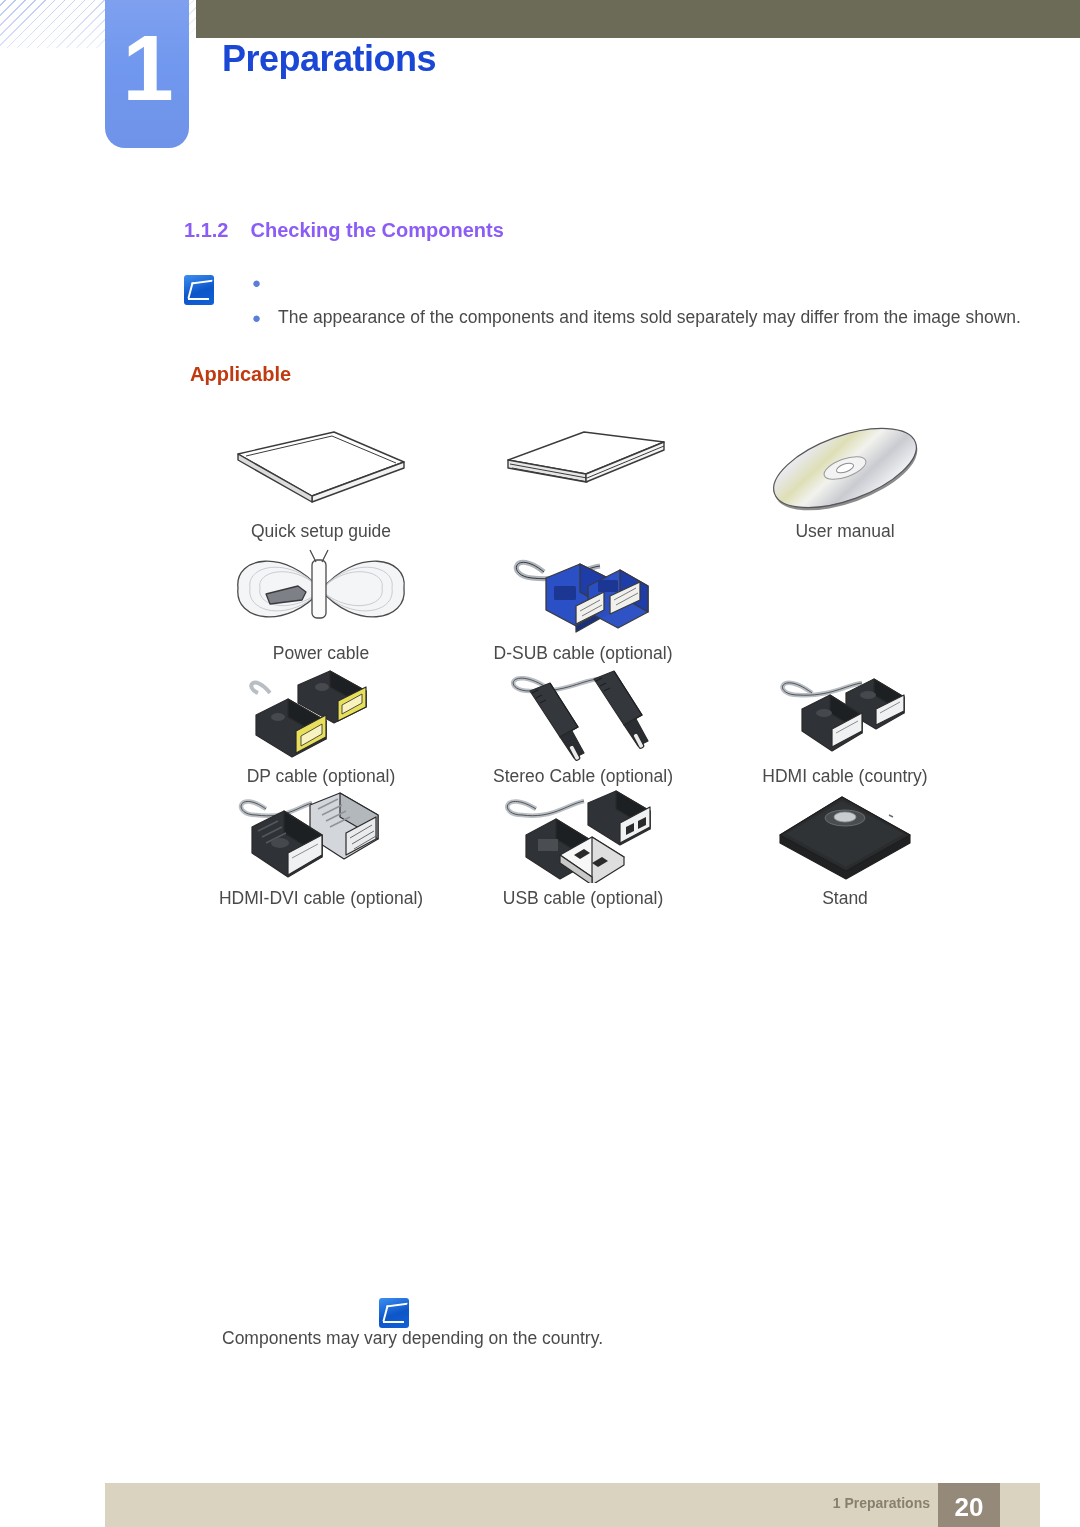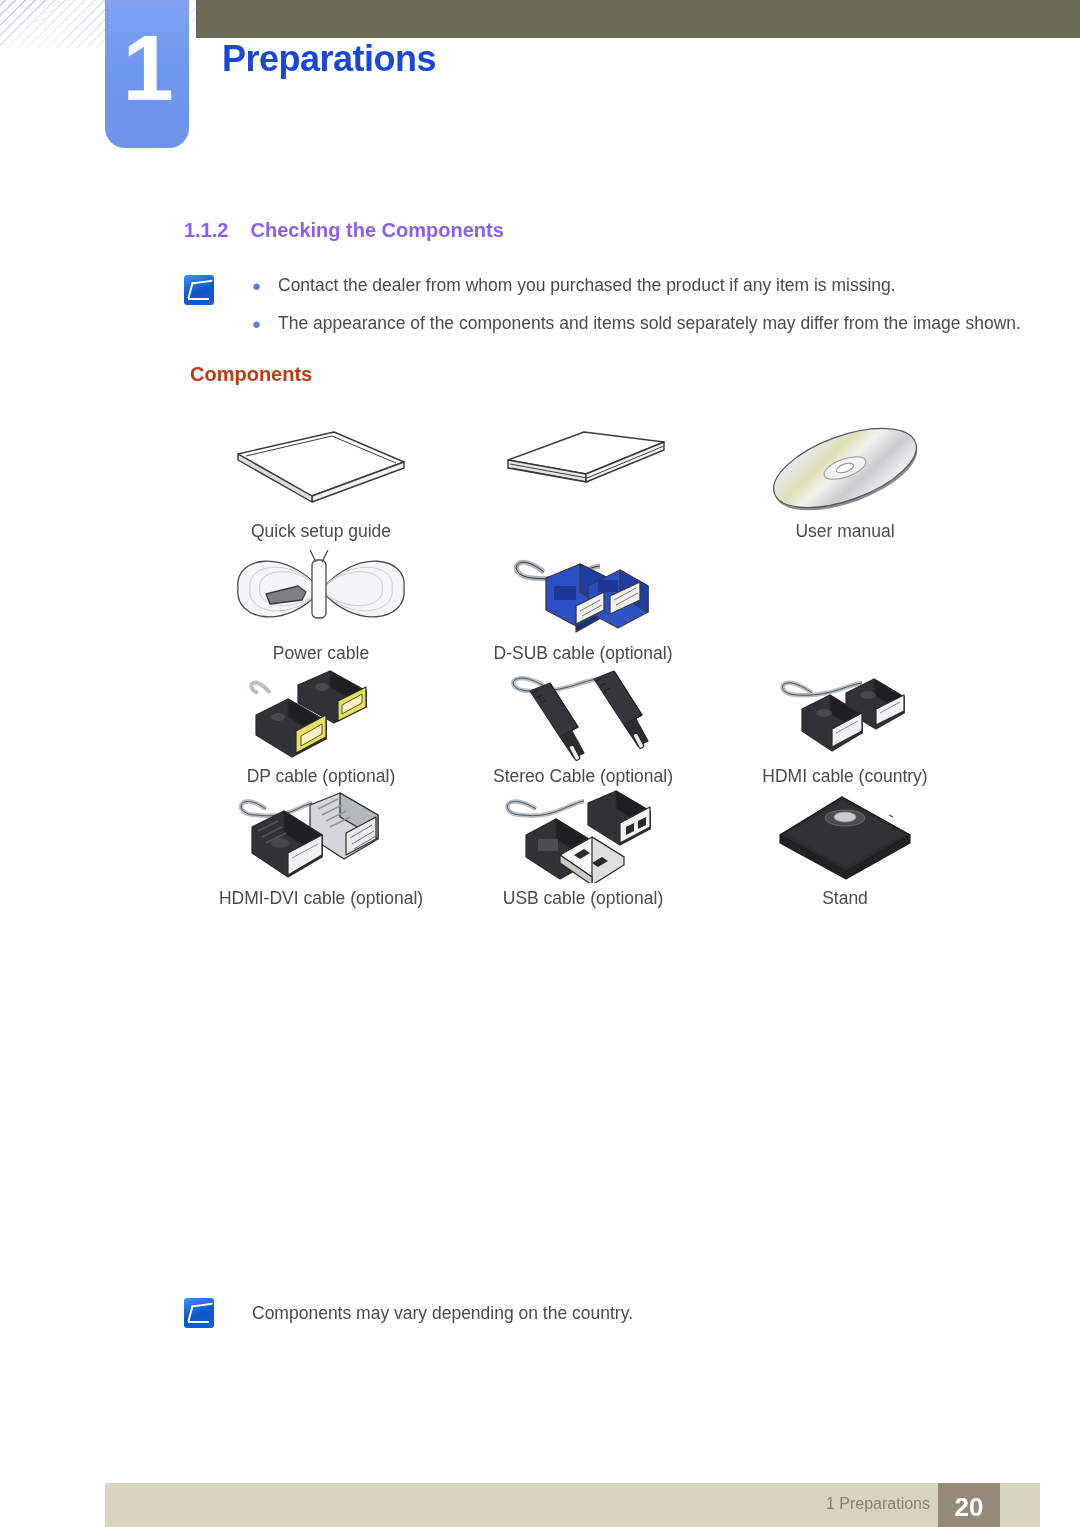--- a/index.html
+++ b/index.html
@@ -174,41 +174,42 @@
 
   
   .art svg { display: block; margin: 0 auto; }
 
   
   .note-bottom {
     position: absolute;
     left: 184px; top: 1298px;
     display: flex;
     align-items: center;
+    flex-direction: column;
   }
   .note-bottom .note-text {
     margin-left: 38px;
     font-size: 17.5px;
     color: #4a4a4a;
   }
 
   
   .footer {
     position: absolute;
     left: 105px; top: 1483px;
     width: 935px;
     height: 44px;
     background: #d9d3c0;
   }
   .footer-label {
     position: absolute;
     right: 110px;
     top: 12px;
-    font-size: 16px;
-    font-weight: normal;
+    font-size: 14px;
+    font-weight: bold;
     color: #8a7f6e;
     white-space: nowrap;
   }
   .page-box {
     position: absolute;
     right: 40px;
     top: 0;
     width: 62px;
     height: 48px;
     background: #95897a;
@@ -232,31 +233,30 @@
 <div class="section-heading">
   <span class="num">1.1.2</span><span>Checking the Components</span>
 </div>
 
 <div class="note-top">
   <div class="note-row">
     <div class="note-icon"></div>
     <div class="note-bullets">
       <div class="bullet-line">
         <span class="bullet-dot">●</span>
-        <span>Contact the dealer from whom you purchased the product if any item is missing.</span>
       </div>
       <div class="bullet-line">
         <span class="bullet-dot">●</span>
         <span>The appearance of the components and items sold separately may differ from the image shown.</span>
       </div>
     </div>
   </div>
 </div>
 
-<div class="components-heading">Components</div>
+<div class="components-heading">Applicable</div>
 
 <div class="grid">
 
   <div class="grid-row">
 
     <div class="cell">
       <div class="art">
         <svg width="190" height="96" viewBox="0 0 190 96">
           <g stroke="#3a3a3a" stroke-width="1.4" fill="#ffffff" stroke-linejoin="round">
             <path d="M12 34 L108 12 L178 42 L86 76 Z"></path>

